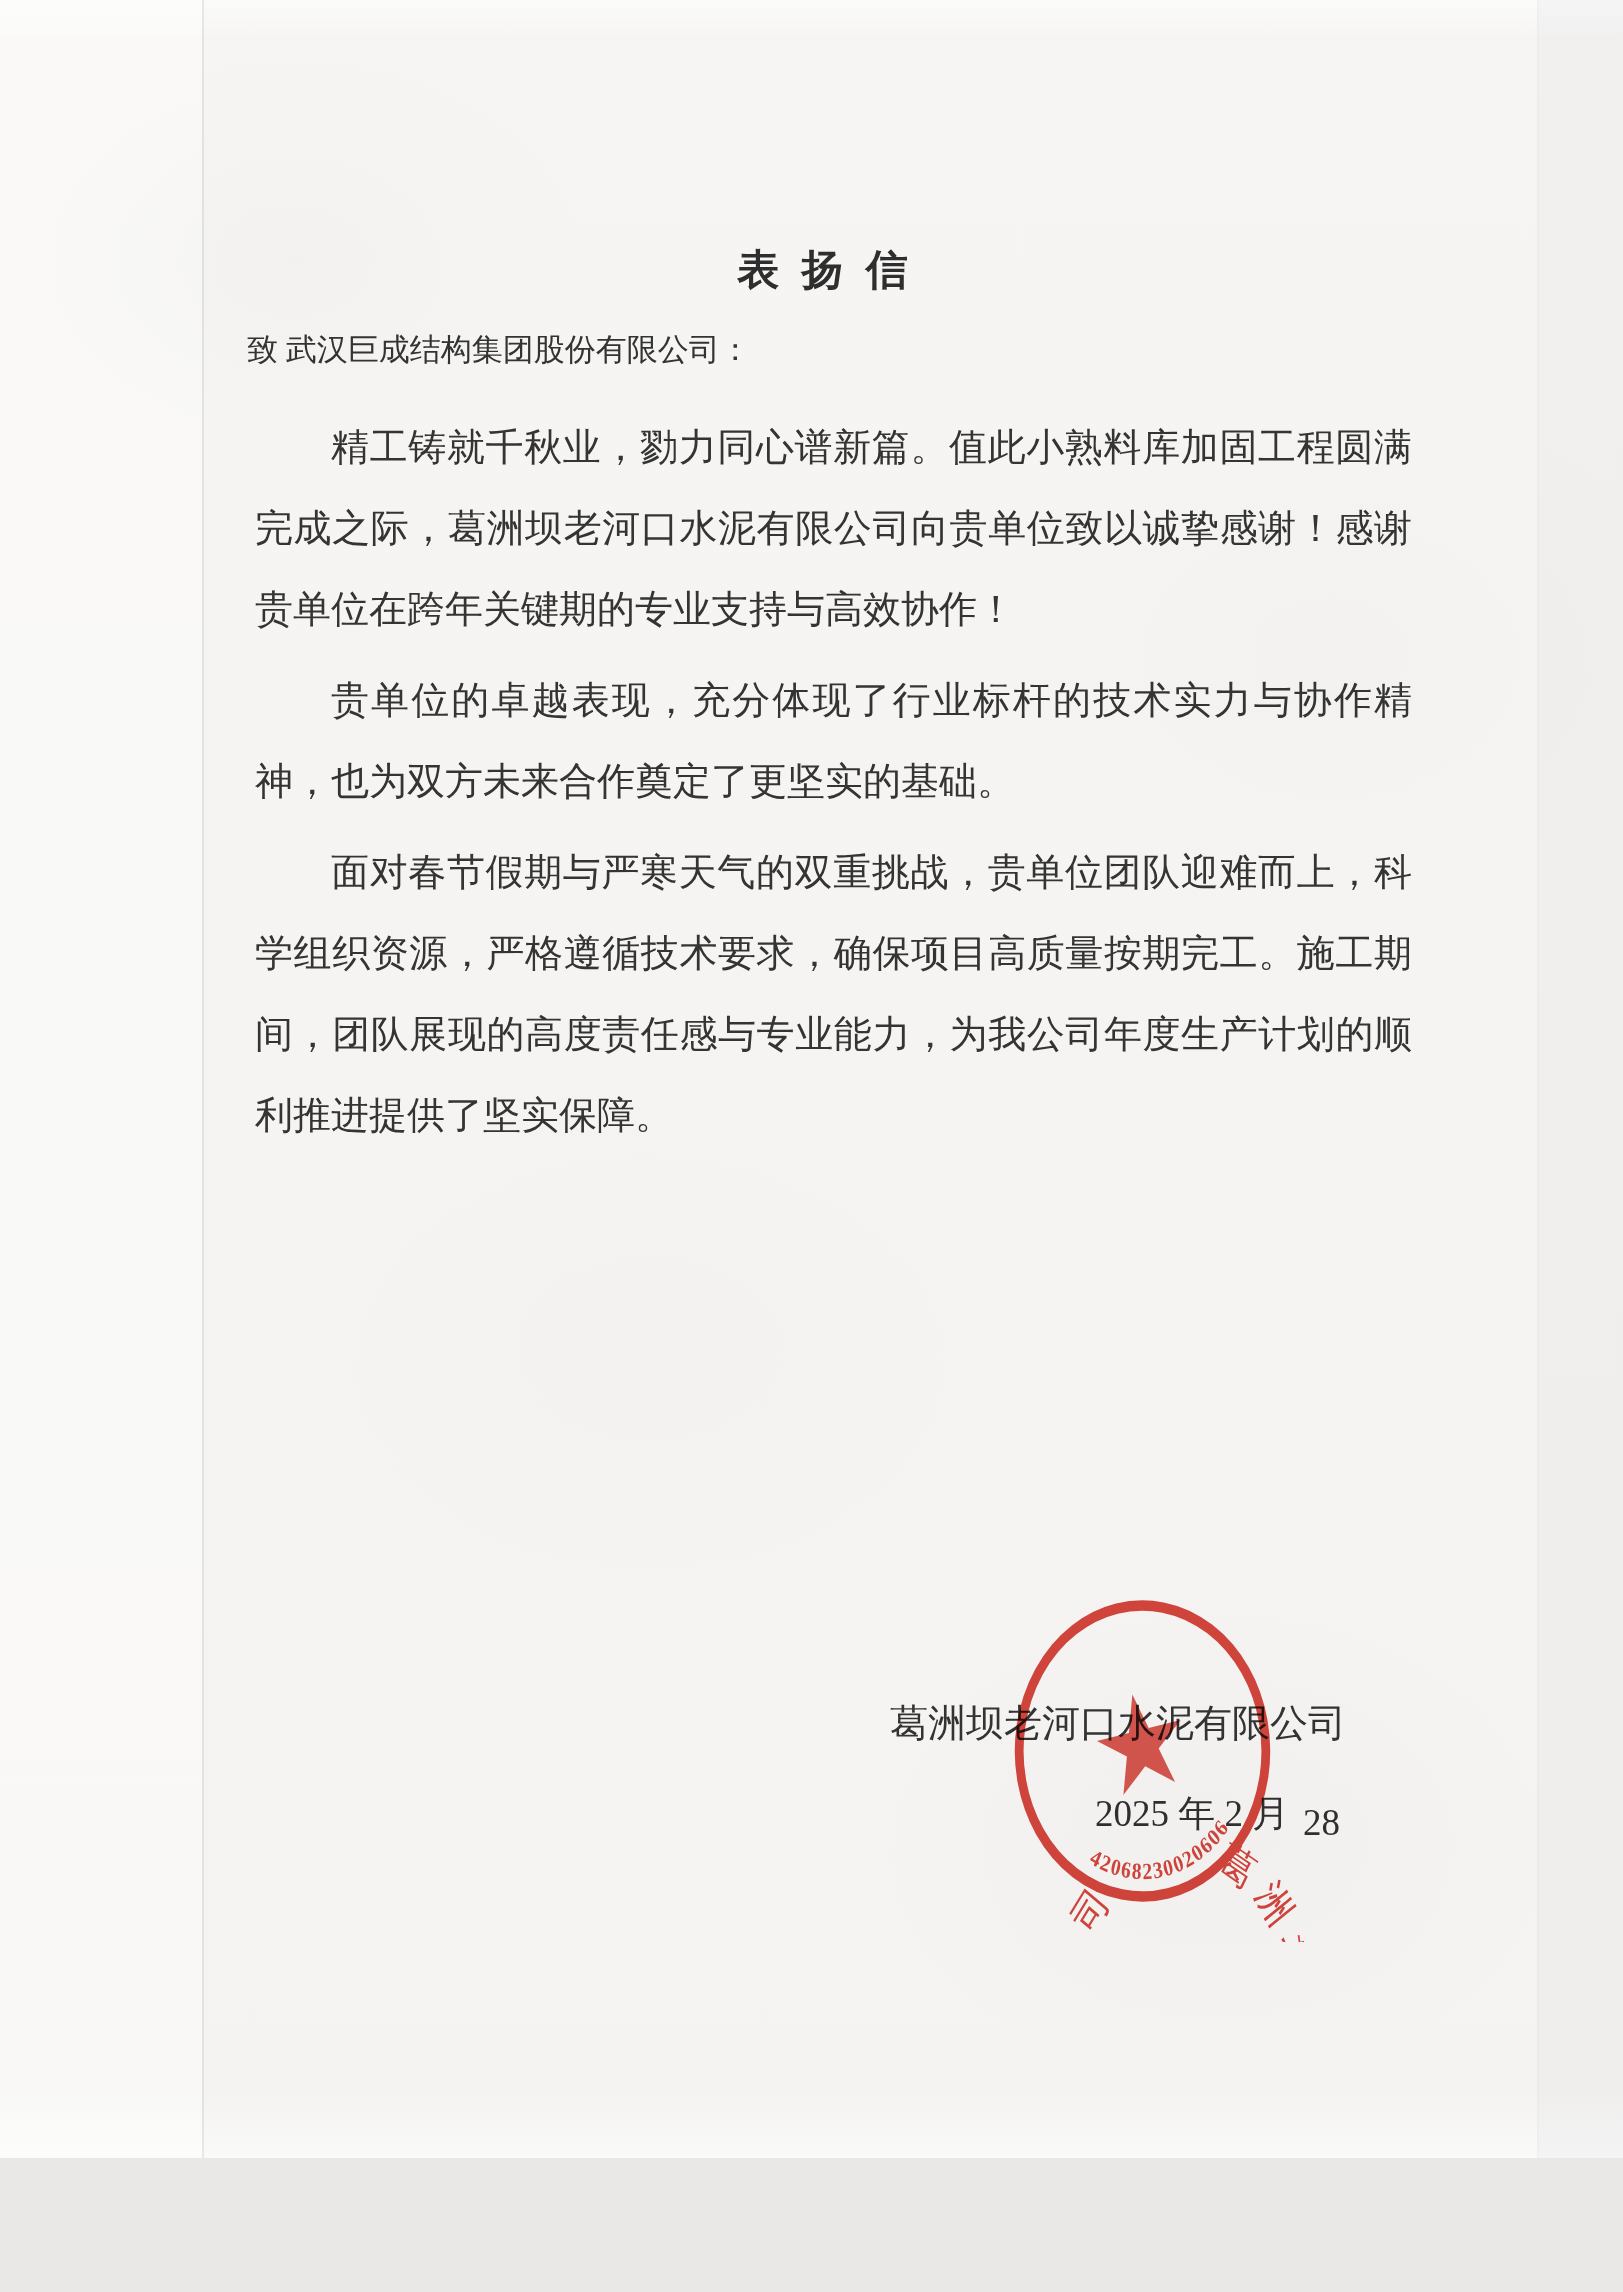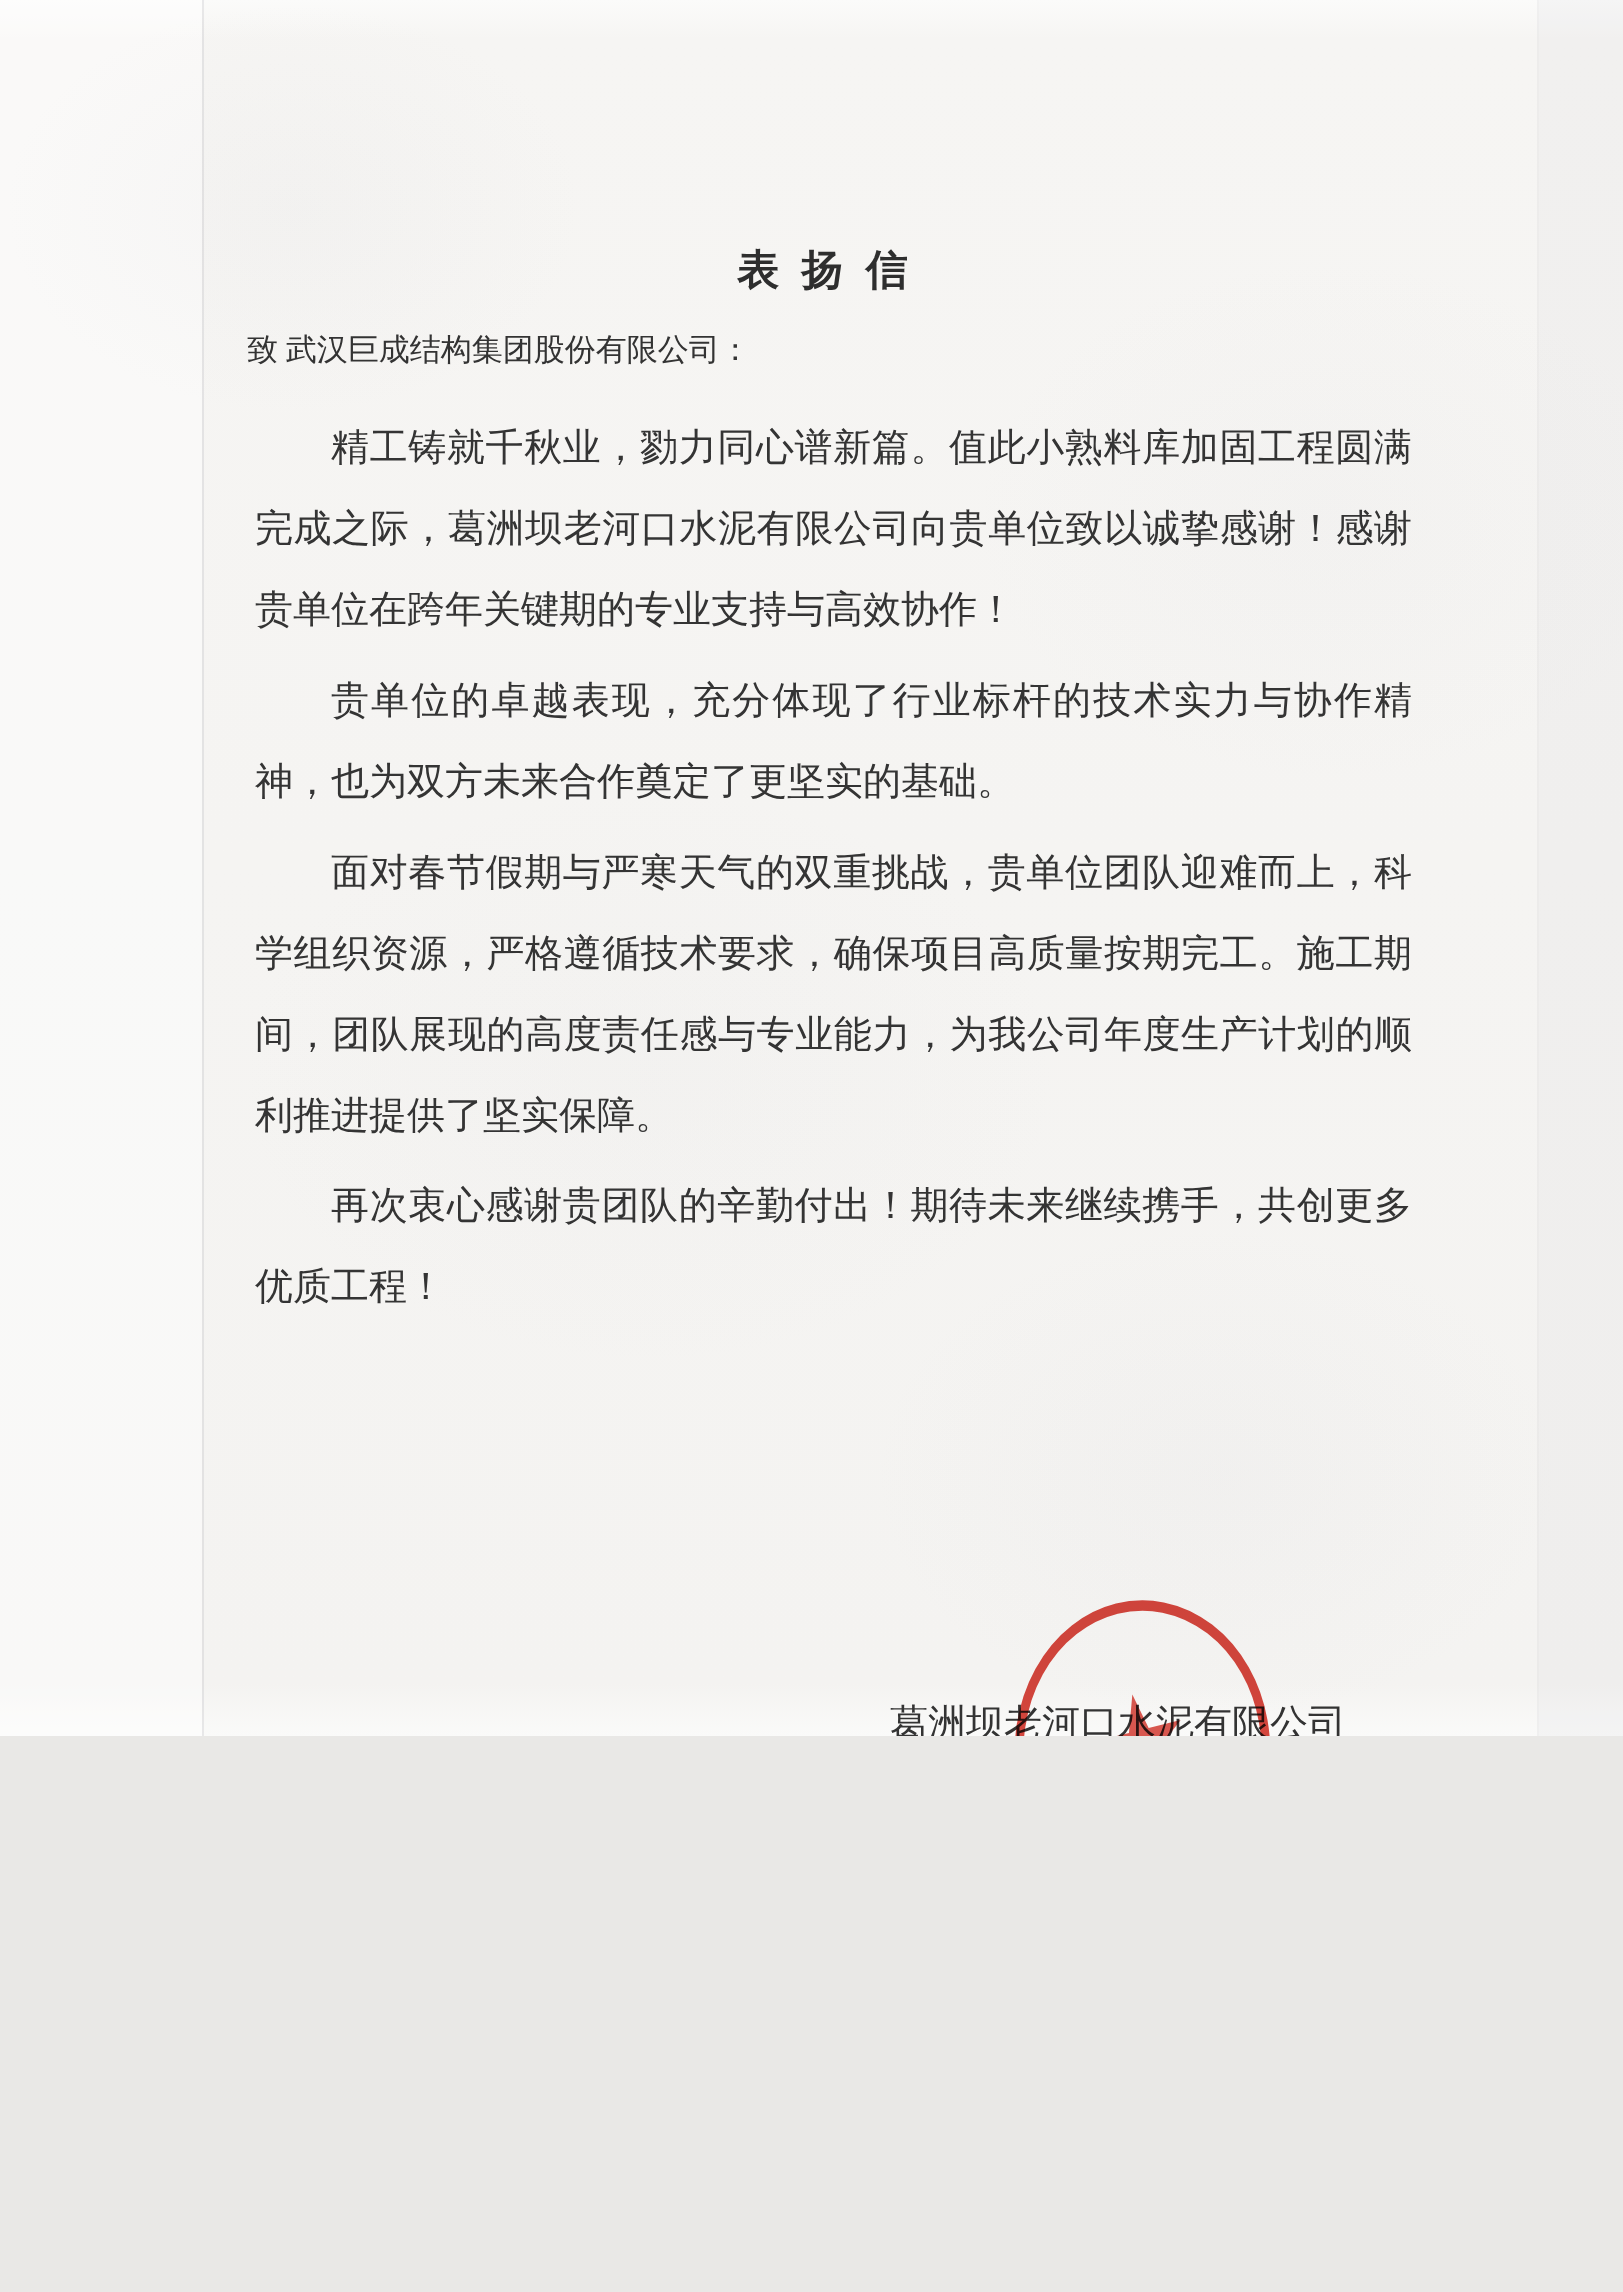--- a/index.html
+++ b/index.html
@@ -1,18 +1,18 @@
 <!DOCTYPE html>
 <html><head>
 <meta charset="utf-8">
 <style>
   html,body{margin:0;padding:0;background:#e9e8e6;}
   .page{
     position:relative;
-    width:1623px;height:1736px;
+    width:1623px;height:2158px;
     background:
       linear-gradient(180deg, #fbfbfa 0px, #f6f5f3 39px, #f4f3f1 97%, #fafaf9 100%);
     overflow:hidden;
     font-family:"Liberation Serif","DejaVu Serif",serif;
     color:#333;
   }
   
   .crease{position:absolute;top:0;bottom:0;width:2px;pointer-events:none;}
   .crease.left{left:202px;background:rgba(150,150,158,0.18);}
   .crease.right{left:1537px;background:rgba(160,160,168,0.10);}
@@ -77,21 +77,20 @@
   <div class="crease right"></div>
 
   <div class="title">表 扬 信</div>
 
   <div class="salutation">致 武汉巨成结构集团股份有限公司：</div>
 
   <div class="body-text">
     <p>精工铸就千秋业，勠力同心谱新篇。值此小熟料库加固工程圆满完成之际，葛洲坝老河口水泥有限公司向贵单位致以诚挚感谢！感谢贵单位在跨年关键期的专业支持与高效协作！</p>
     <p>贵单位的卓越表现，充分体现了行业标杆的技术实力与协作精神，也为双方未来合作奠定了更坚实的基础。</p>
     <p>面对春节假期与严寒天气的双重挑战，贵单位团队迎难而上，科学组织资源，严格遵循技术要求，确保项目高质量按期完工。施工期间，团队展现的高度责任感与专业能力，为我公司年度生产计划的顺利推进提供了坚实保障。</p>
-    <p>再次衷心感谢贵团队的辛勤付出！期待未来继续携手，共创更多优质工程！</p>
   </div>
 
   <div class="signature">葛洲坝老河口水泥有限公司</div>
 
   <div class="sign-date">
     <span>2025 年 2 月</span><span class="day">28</span>
   </div>
 
   <svg class="stamp" width="323" height="382" viewBox="-165 -195 330 390">
     <g transform="scale(1,1.18) rotate(-12)">

